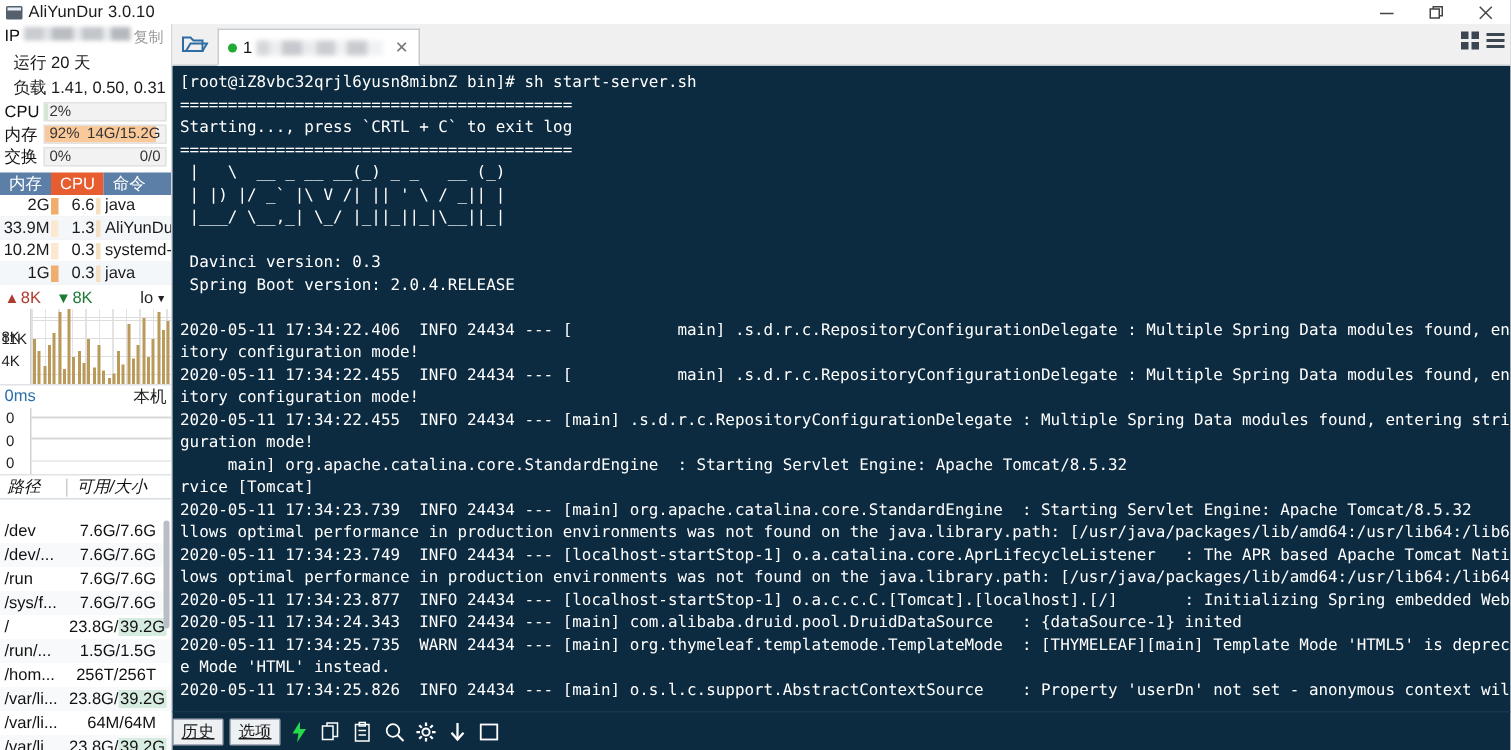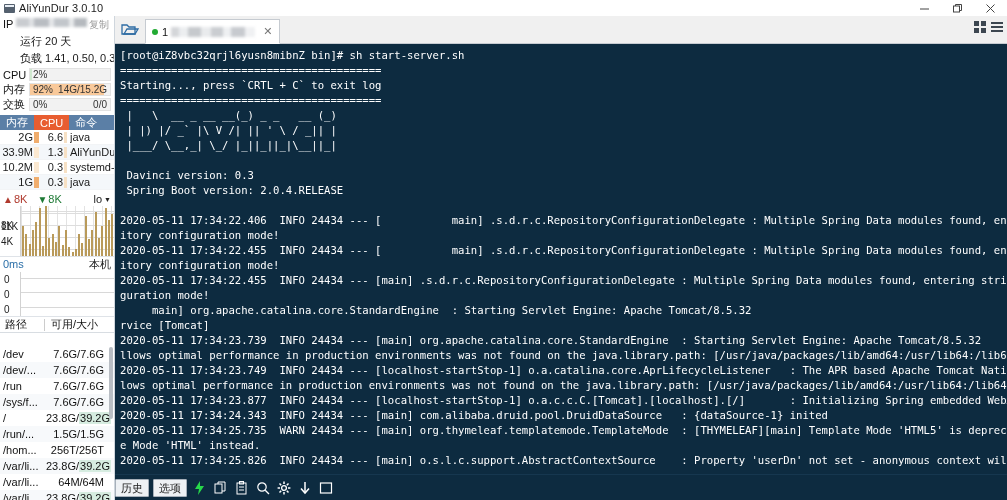--- a/index.html
+++ b/index.html
@@ -83,21 +83,21 @@
   .sb-host-label { font-size: 11px; color:#111; margin-right: 3px;}
   .sb-host-blur {
     flex: 1 1 auto; height: 9px;
     background:
       linear-gradient(90deg,#c9ccd0 0 18%, #dfe1e4 18% 26%, #b9bdc2 26% 46%, #e5e7ea 46% 54%, #c2c6cb 54% 74%, #e8eaec 74% 82%, #b5b9be 82% 100%);
     filter: blur(1.4px);
     margin-right: 2px;
   }
   .sb-copy { font-size: 10px; color: #9a9a9a; padding-right: 2px;}
   .sb-line {
-    padding: 1px 20px;
+    padding: 1px 9px;
     font-size: 11px;
     white-space: nowrap;
   }
   .sb-meter-row {
     display: flex; align-items: center;
     padding: 1px 3px;
     height: 15px;
   }
   .sb-meter-label { width: 26px; flex: 0 0 26px; font-size: 11px; color: #111; }
   .sb-meter {
@@ -224,20 +224,21 @@
   }
 
   
   .sb-disk-head {
     display: flex;
     font-size: 11px;
     height: 17px; align-items: center;
     border-bottom: 1px solid #d8dde2;
     color: #111;
     background: #fff;
+    font-style: italic;
   }
   .sb-disk-head .c1 { width: 44px; flex: 0 0 44px; padding-left: 5px; }
   .sb-disk-head .sep { width:1px; background:#ccc; height: 12px;}
   .sb-disk-head .c2 { flex: 1 1 auto; padding-left: 6px; }
   .sb-disk-body { flex: 1 1 auto; overflow: hidden; position: relative; margin-top: 13px;}
   .sb-disk-row {
     display: flex; height: 16px; align-items: center;
     font-size: 11px;
   }
   .sb-disk-row:nth-child(odd) { background: #ffffff; }
@@ -358,20 +359,21 @@
   .cmd-input::placeholder { color: #9fb0bf; }
   .sb-btns { display: flex; align-items: center; gap: 4px; padding-right: 5px; }
   .pill {
     background: #eef1f4;
     border: 1px solid #a7b0ba;
     color: #1a1a1a;
     font-size: 11px;
     padding: 1px 5px;
     border-radius: 1px;
     line-height: 14px;
+    text-decoration: underline;
   }
   .sicon {
     width: 17px; height: 17px;
     display: flex; align-items: center; justify-content: center;
     color: #ffffff;
   }
   .sicon.bolt { color: #27d84a; }
   .sicon svg { display: block; }
 </style>
 </head>

